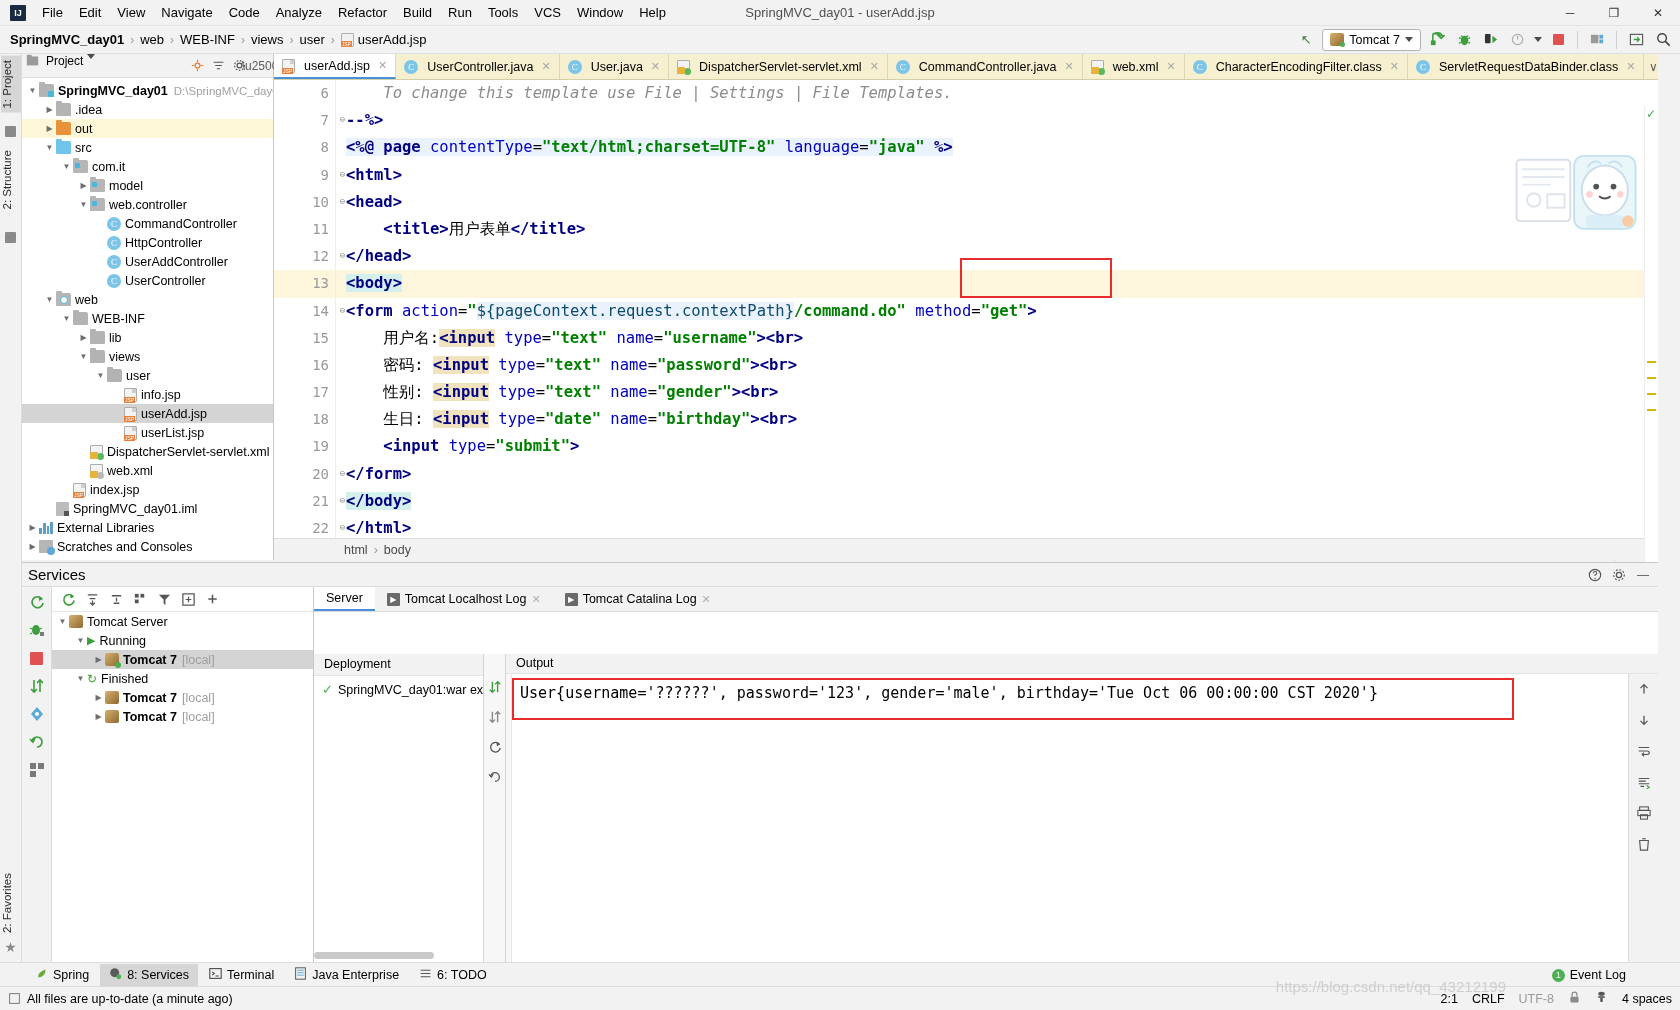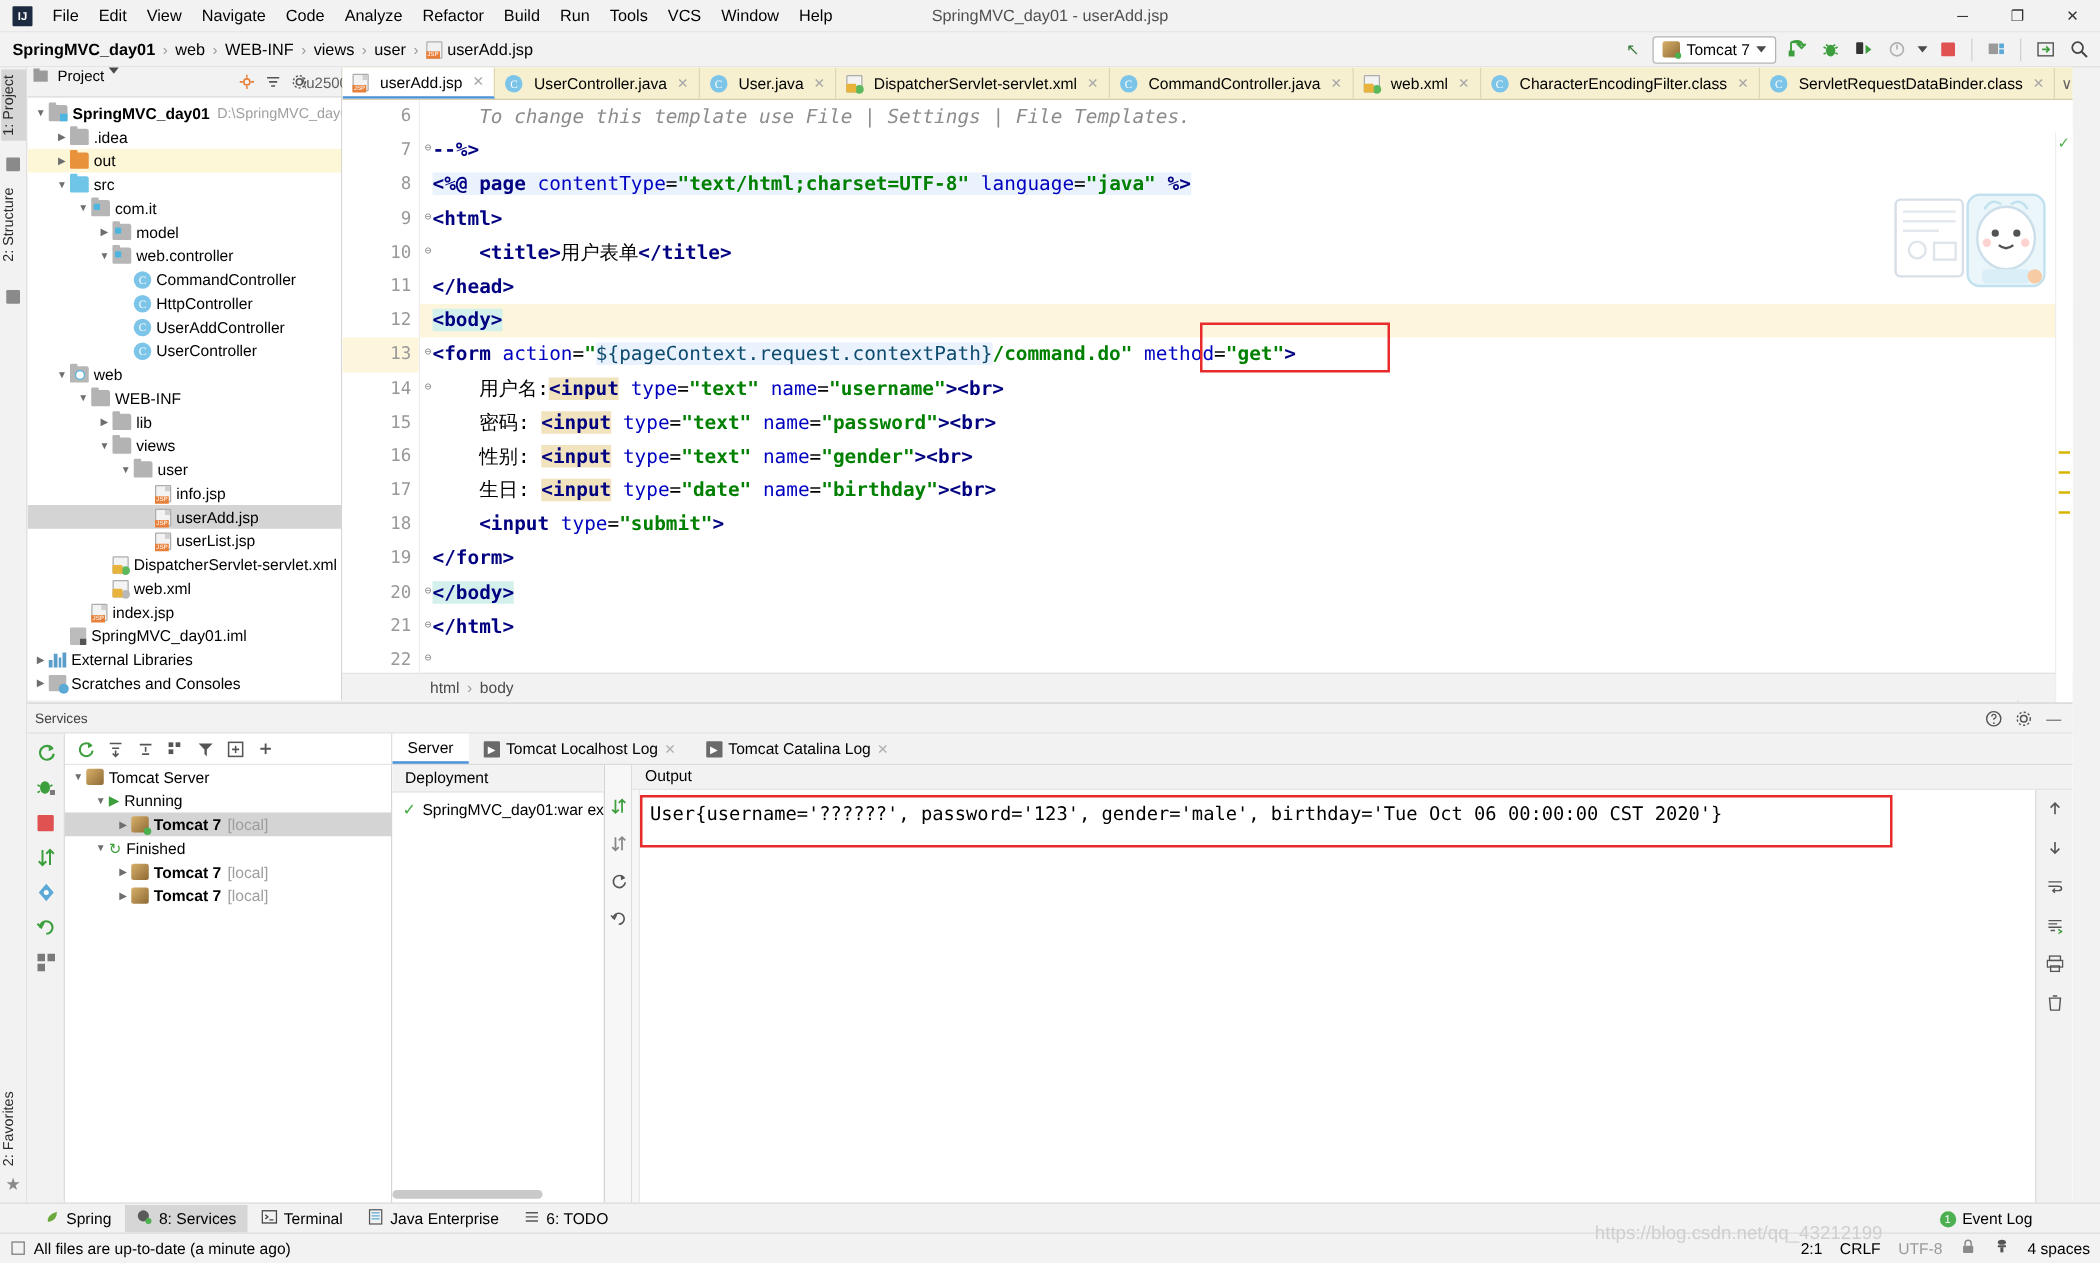--- a/index.html
+++ b/index.html
@@ -281,21 +281,21 @@
 
   
   .services-panel {
     position: absolute; left: 22px; top: 562px; width: 1636px; height: 400px;
     background: #fff; border-top: 1px solid #c8c8c8;
   }
   .svc-head {
     height: 24px; background: #f2f2f2; display: flex; align-items: center;
     padding: 0 6px; border-bottom: 1px solid #dcdcdc;
   }
-  .svc-title { font-size: 11px; color: #404040; }
+  .svc-title { font-size: 15px; color: #000000; }
   .svc-head-right { margin-left: auto; display: flex; gap: 6px; align-items: center; }
 
   .svc-body { display: flex; height: 376px; }
   .svc-toolcol {
     width: 30px; background: #f2f2f2; border-right: 1px solid #dcdcdc;
     display: flex; flex-direction: column; align-items: center; padding-top: 6px; gap: 10px;
   }
   .svc-tool-ico { width: 18px; height: 18px; display: flex; align-items: center;
                   justify-content: center; font-size: 13px; }
   .svc-tree-col { width: 262px; background: #fff; border-right: 1px solid #c8c8c8; }
@@ -313,21 +313,21 @@
     background: linear-gradient(135deg,#d8b06a 0%,#8d6a34 100%); position: relative;
   }
   .tomcat-ico.run::after {
     content: ""; position: absolute; right: -2px; bottom: -2px; width: 6px; height: 6px;
     border-radius: 50%; background: #4caf50;
   }
   .play-ico { color: #3c9e3c; font-size: 11px; margin-right: 4px; }
   .rerun-ico { color: #3c9e3c; font-size: 12px; margin-right: 4px; }
   .loc { color: #9e9e9e; margin-left: 5px; }
 
-  .svc-right { flex: 1; display: flex; flex-direction: column; background: #fff; }
+  .svc-right { flex: 1; display: flex; flex-direction: column; background: #fff; gap: 42px; }
   .svc-tabs {
     height: 25px; display: flex; align-items: stretch; background: #f2f2f2;
     border-bottom: 1px solid #dcdcdc;
   }
   .svc-tab {
     display: flex; align-items: center; gap: 5px; padding: 0 12px;
     font-size: 12.5px; color: #000; cursor: default;
   }
   .svc-tab.active { background: #fff; border-bottom: 2px solid #4a90d9; }
   .svc-tab .x { color: #b0b0b0; font-size: 11px; }
@@ -745,20 +745,21 @@
           <div class="gline">19</div>
           <div class="gline" style="position: relative;">20<span class="fold">⊖</span></div>
           <div class="gline" style="position: relative;">21<span class="fold">⊖</span></div>
           <div class="gline" style="position: relative;">22<span class="fold">⊖</span></div>
         </div>
       <div class="codearea" id="codearea">
           <div class="cline"><span class="cmt">    To change this template use File | Settings | File Templates.</span></div>
           <div class="cline"><span class="kw">--%&gt;</span></div>
           <div class="cline"><span class="hl-blue"><span class="kw">&lt;%@ page </span><span class="attr">contentType</span><span class="plain">=</span><span class="str">"text/html;charset=UTF-8"</span><span class="plain"> </span><span class="attr">language</span><span class="plain">=</span><span class="str">"java"</span><span class="kw"> %&gt;</span></span></div>
           <div class="cline"><span class="tag">&lt;html&gt;</span></div>
+          <div class="cline"><span class="tag">&lt;head&gt;</span></div>
           <div class="cline"><span class="plain">    </span><span class="tag">&lt;title&gt;</span><span class="plain">用户表单</span><span class="tag">&lt;/title&gt;</span></div>
           <div class="cline"><span class="tag">&lt;/head&gt;</span></div>
           <div class="cline hl"><span class="tag hl-cyan">&lt;body&gt;</span></div>
           <div class="cline"><span class="tag">&lt;form </span><span class="attr">action</span><span class="plain">=</span><span class="str">"</span><span class="el hl-blue">${pageContext.request.contextPath}</span><span class="str">/command.do"</span><span class="plain"> </span><span class="attr">method</span><span class="plain">=</span><span class="str">"get"</span><span class="tag">&gt;</span></div>
           <div class="cline"><span class="plain">    用户名:</span><span class="tag hl-tan">&lt;input</span><span class="plain"> </span><span class="attr">type</span><span class="plain">=</span><span class="str">"text"</span><span class="plain"> </span><span class="attr">name</span><span class="plain">=</span><span class="str">"username"</span><span class="tag">&gt;&lt;br&gt;</span></div>
           <div class="cline"><span class="plain">    密码: </span><span class="tag hl-tan">&lt;input</span><span class="plain"> </span><span class="attr">type</span><span class="plain">=</span><span class="str">"text"</span><span class="plain"> </span><span class="attr">name</span><span class="plain">=</span><span class="str">"password"</span><span class="tag">&gt;&lt;br&gt;</span></div>
           <div class="cline"><span class="plain">    性别: </span><span class="tag hl-tan">&lt;input</span><span class="plain"> </span><span class="attr">type</span><span class="plain">=</span><span class="str">"text"</span><span class="plain"> </span><span class="attr">name</span><span class="plain">=</span><span class="str">"gender"</span><span class="tag">&gt;&lt;br&gt;</span></div>
           <div class="cline"><span class="plain">    生日: </span><span class="tag hl-tan">&lt;input</span><span class="plain"> </span><span class="attr">type</span><span class="plain">=</span><span class="str">"date"</span><span class="plain"> </span><span class="attr">name</span><span class="plain">=</span><span class="str">"birthday"</span><span class="tag">&gt;&lt;br&gt;</span></div>
           <div class="cline"><span class="plain">    </span><span class="tag">&lt;input </span><span class="attr">type</span><span class="plain">=</span><span class="str">"submit"</span><span class="tag">&gt;</span></div>
           <div class="cline"><span class="tag">&lt;/form&gt;</span></div>

